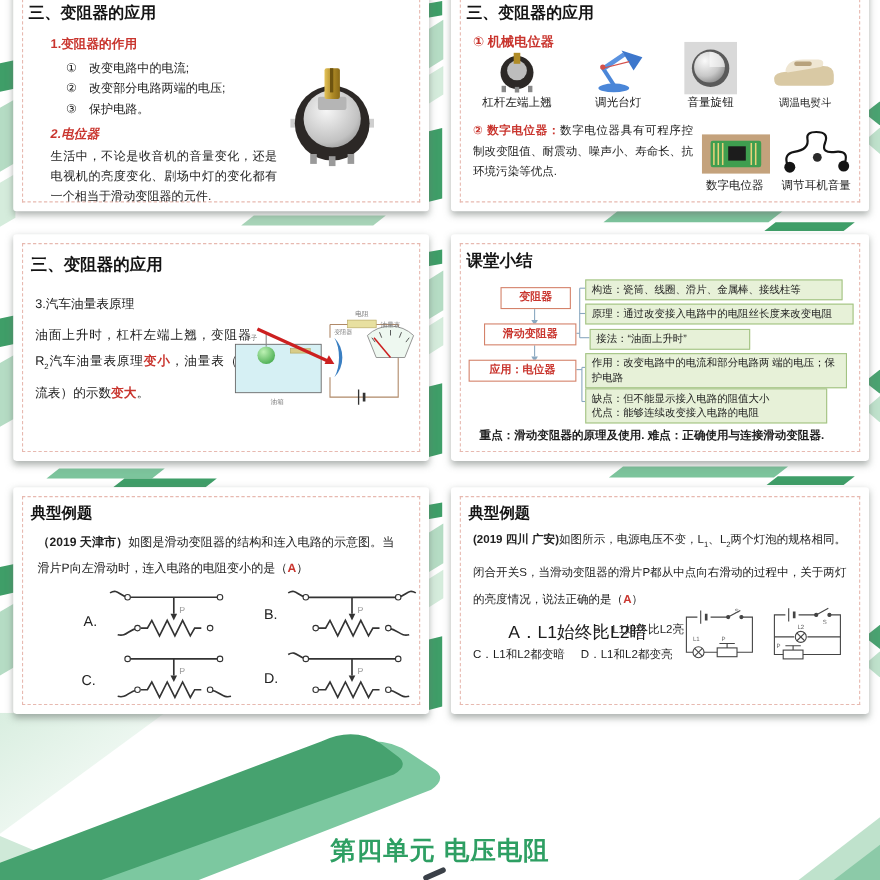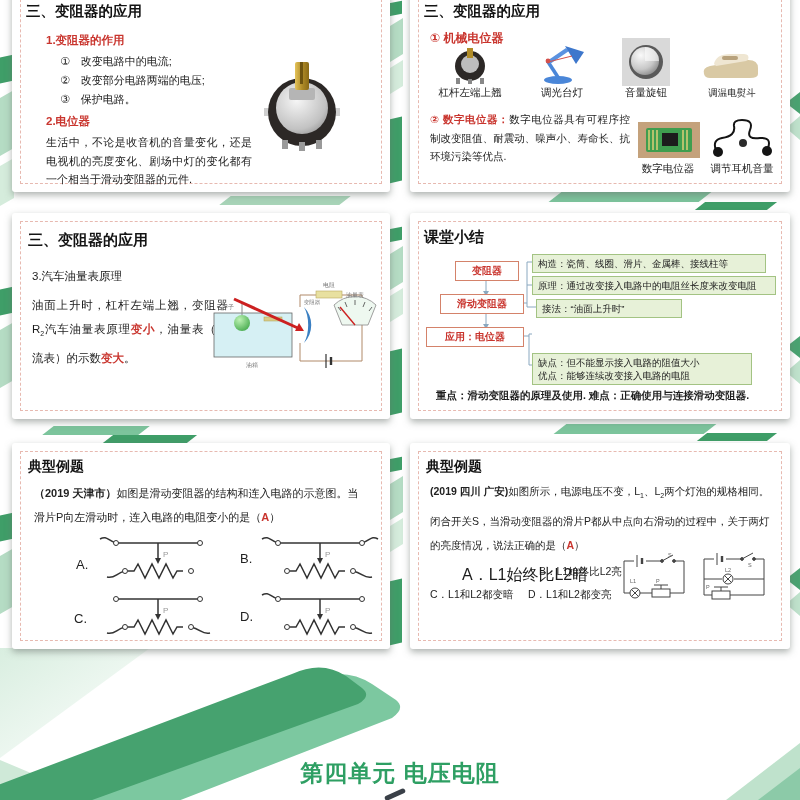--- a/index.html
+++ b/index.html
@@ -84,21 +84,21 @@
 <div class="abs" style="left:0;top:758px;width:800px;text-align:center;font-size:23px;font-weight:bold;color:#2e9f63;letter-spacing:1px;z-index:2;">第四单元  电压电阻</div>
 <div class="abs" style="left:384px;top:792px;width:22px;height:5px;background:#3a4048;border-radius:3px;transform:rotate(-24deg);z-index:2;"></div>
 
 <div class="card" style="left:12px;top:-14px;">
   <div class="dashed"></div>
   <div class="stitle" style="left:14px;top:16px;font-size:14.5px;">三、变阻器的应用</div>
   <div class="abs red b" style="left:34px;top:47px;font-size:11.5px;">1.变阻器的作用</div>
   <div class="abs" style="left:48px;top:68px;font-size:11px;">①　改变电路中的电流;</div>
   <div class="abs" style="left:48px;top:87px;font-size:11px;">②　改变部分电路两端的电压;</div>
   <div class="abs" style="left:48px;top:106px;font-size:11px;">③　保护电路。</div>
-  <div class="abs red b" style="left:34px;top:128px;font-size:11.5px;">2.电位器</div>
+  <div class="abs red b" style="left:34px;top:128px;font-size:11.5px;font-style:italic;">2.电位器</div>
   <div class="abs just" style="left:34px;top:147px;width:206px;font-size:11px;line-height:18.5px;">生活中，不论是收音机的音量变化，还是电视机的亮度变化、剧场中灯的变化都有一个相当于滑动变阻器的元件.</div>
 
   <svg class="abs" style="left:240px;top:62px;" width="100" height="104" viewBox="0 0 100 104">
     <defs>
       <radialGradient id="met1" cx=".4" cy=".35" r=".8">
         <stop offset="0" stop-color="#f6f6f6"></stop>
           <stop offset=".7" stop-color="#c2c2c2"></stop>
           <stop offset="1" stop-color="#8a8a8a"></stop>
       </radialGradient>
       <linearGradient id="brass1" x1="0" y1="0" x2="1" y2="0">
@@ -265,20 +265,21 @@
     </g>
     <path d="M73,78 L79,78 L76,83 Z" fill="#8aa8c0"></path>
     <path d="M73,111 L79,111 L76,116 Z" fill="#8aa8c0"></path>
   </svg>
   <div class="lbox" style="left:45px;top:48px;width:62px;">变阻器</div>
   <div class="lbox" style="left:30px;top:81px;width:82px;">滑动变阻器</div>
   <div class="lbox" style="left:16px;top:114px;width:96px;">应用：电位器</div>
   <div class="gbox" style="left:122px;top:41px;width:222px;">构造：瓷筒、线圈、滑片、金属棒、接线柱等</div>
   <div class="gbox" style="left:122px;top:63px;width:232px;">原理：通过改变接入电路中的电阻丝长度来改变电阻</div>
   <div class="gbox" style="left:126px;top:86px;width:134px;">接法：“油面上升时”</div>
+  <div class="gbox" style="left:122px;top:108px;width:226px;">作用：改变电路中的电流和部分电路两 端的电压；保护电路</div>
   <div class="gbox" style="left:122px;top:140px;width:208px;">
     <span style="display:block;">缺点：但不能显示接入电路的阻值大小</span>
     <span style="display:block;">优点：能够连续改变接入电路的电阻</span>
   </div>
   <div class="abs b" style="left:26px;top:176px;font-size:10.5px;color:#1d1d1d;">重点：滑动变阻器的原理及使用. 难点：正确使用与连接滑动变阻器.</div>
 </div>
 
 <div class="card" style="left:12px;top:443px;">
   <div class="dashed"></div>
   <div class="stitle" style="left:16px;top:15px;font-size:14px;">典型例题</div>

